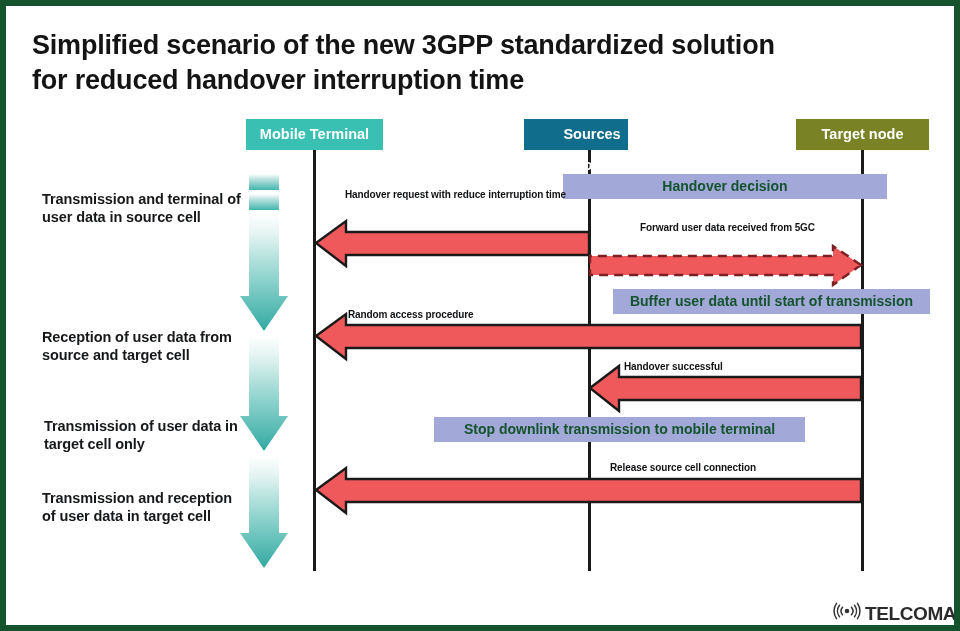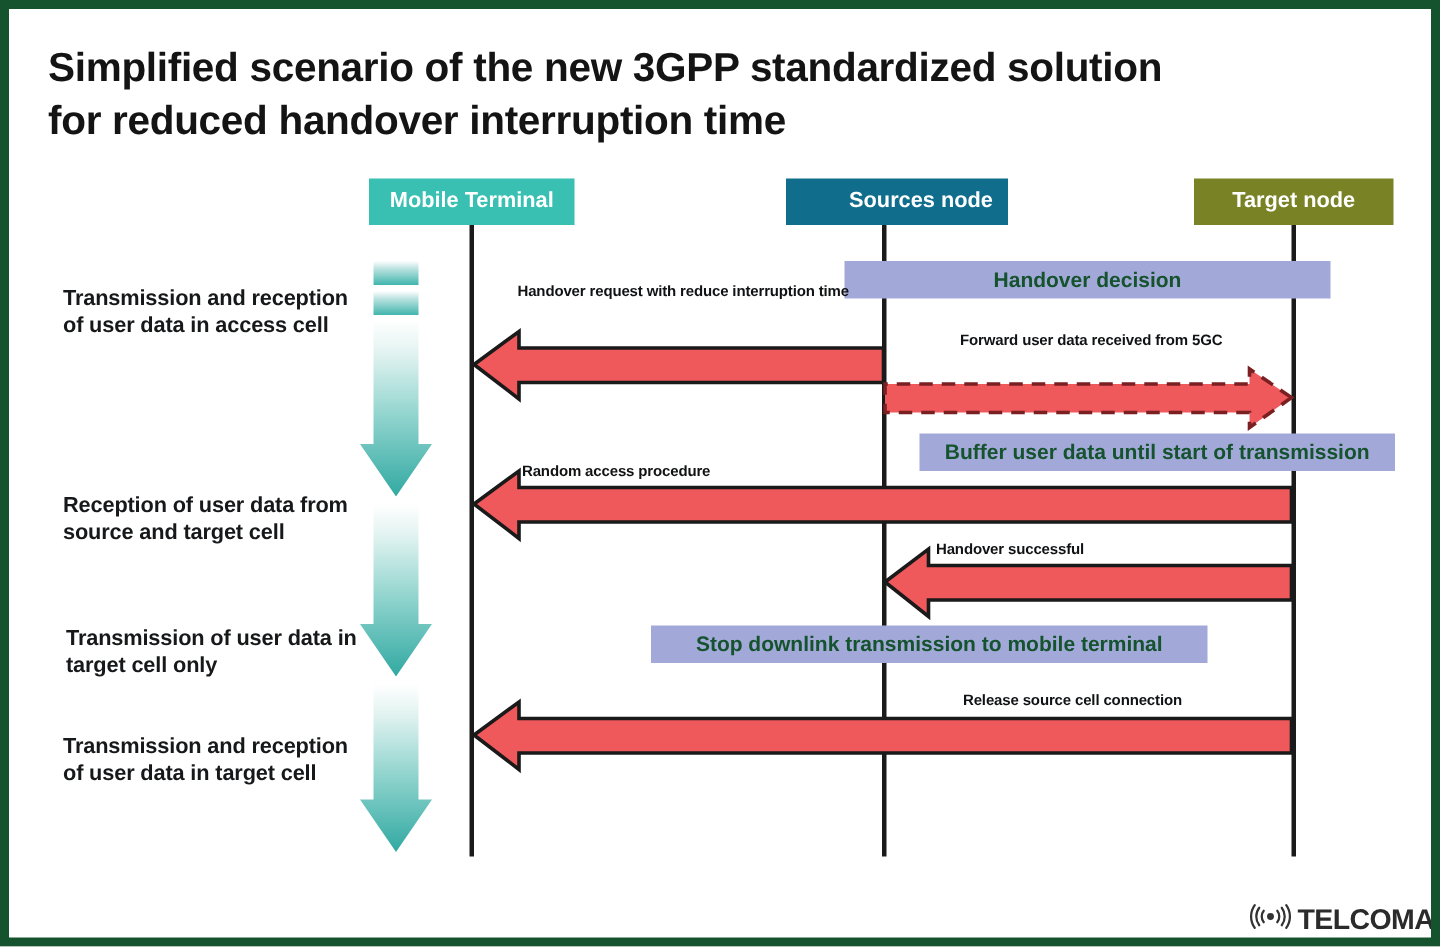--- a/index.html
+++ b/index.html
@@ -36,21 +36,21 @@
     position: absolute;
     height: 31px;
     line-height: 31px;
     text-align: center;
     color: #ffffff;
     font-size: 14.5px;
     font-weight: bold;
     box-sizing: border-box;
   }
   #node-mobile  { left: 240px; top: 113px; width: 137px; }
-  #node-source  { left: 518px; top: 113px; width: 148px; padding-left: 32px; }
+  #node-source  { left: 518px; top: 113px; width: 104px; padding-left: 32px; }
   #node-target  { left: 790px; top: 113px; width: 133px; }
 
   
   .lifeline {
     position: absolute;
     width: 2.5px;
     background: #1a1a1a;
   }
   #lifeline-mobile { left: 307px; top: 144px; height: 421px; }
   #lifeline-source { left: 582px; top: 144px; height: 421px; }
@@ -117,21 +117,21 @@
     color: #111214;
     font-size: 10px;
     font-weight: bold;
     line-height: 1.25;
     letter-spacing: -0.1px;
   }
   #msg-label-0 { left: 339px; top: 183px; width: 240px; }
   #msg-label-1 { left: 634px; top: 216px; width: 230px; }
   #msg-label-2 { left: 342px; top: 303px; width: 250px; }
   #msg-label-3 { left: 618px; top: 355px; width: 230px; }
-  #msg-label-4 { left: 636px; top: 456px; width: 250px; }
+  #msg-label-4 { left: 604px; top: 456px; width: 250px; }
 
   
   #logo {
     position: absolute;
     left: 826px;
     top: 590px;
     width: 122px;
     height: 34px;
     display: flex;
     align-items: center;
@@ -247,21 +247,21 @@
   <div class="note-box" id="note-stop-downlink" style="background:#a2a8d8">
     <span>Stop downlink transmission to mobile terminal</span>
   </div>
 
   <div class="msg-label" id="msg-label-0">Handover request with reduce interruption time</div>
   <div class="msg-label" id="msg-label-1">Forward user data received from 5GC</div>
   <div class="msg-label" id="msg-label-2">Random access procedure</div>
   <div class="msg-label" id="msg-label-3">Handover successful</div>
   <div class="msg-label" id="msg-label-4">Release source cell connection</div>
 
-  <div class="side-label" id="side-label-0">Transmission and reception of user data in access cell</div>
+  <div class="side-label" id="side-label-0">Transmission and terminal of user data in source cell</div>
   <div class="side-label" id="side-label-1">Reception of user data from source and target cell</div>
   <div class="side-label" id="side-label-2">Transmission of user data in target cell only</div>
   <div class="side-label" id="side-label-3">Transmission and reception of user data in target cell</div>
 
   <div id="logo">
     <span>
       <svg width="30" height="20" viewBox="0 0 30 20">
         <g fill="none" stroke="#333333" stroke-width="1.5" stroke-linecap="round">
           <path d="M10.5 6.2 A 6 6 0 0 0 10.5 13.8"></path>
           <path d="M7.5 4.2 A 9.5 9.5 0 0 0 7.5 15.8"></path>

